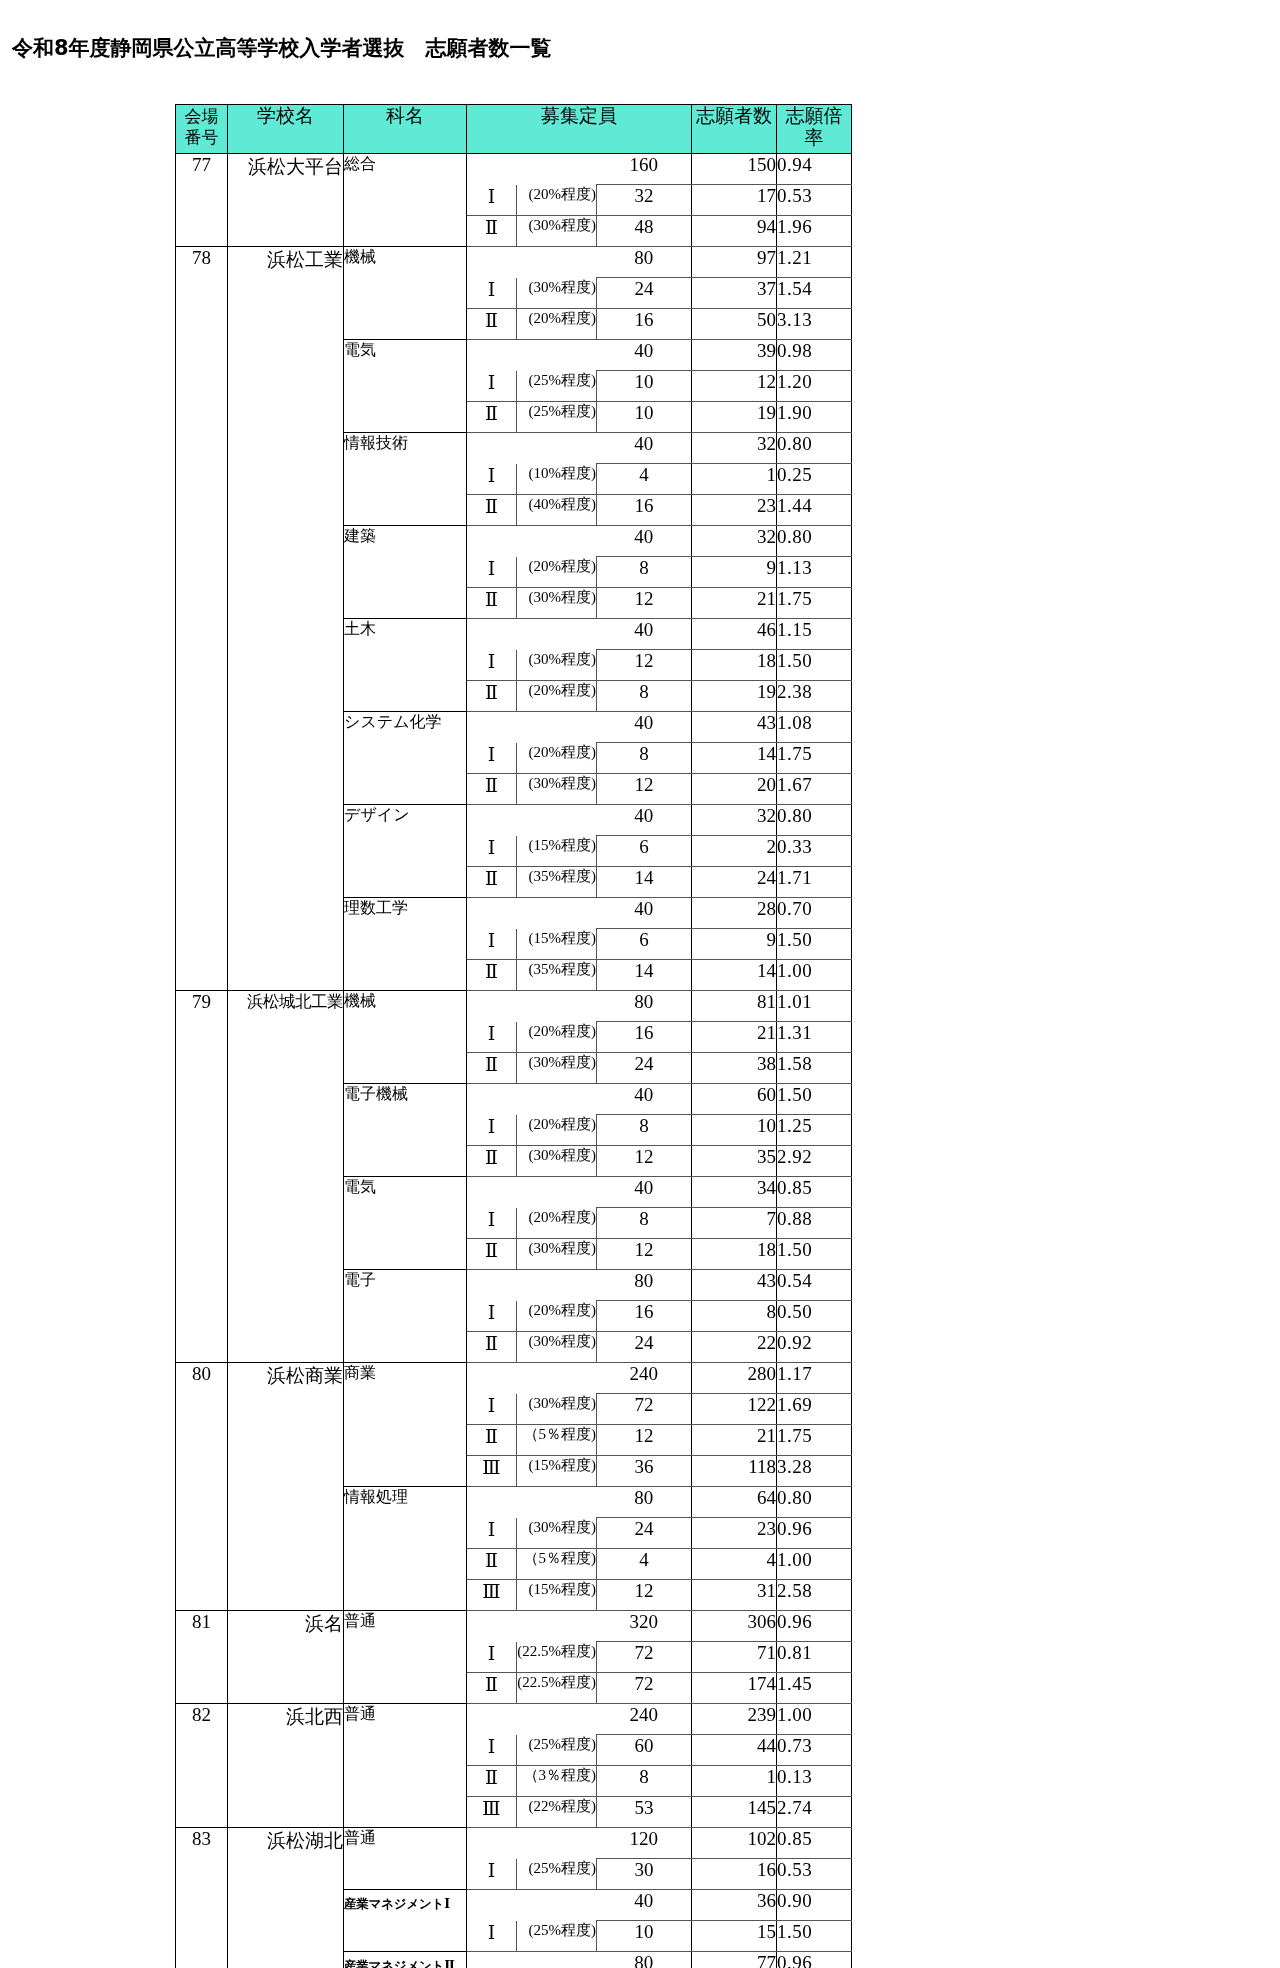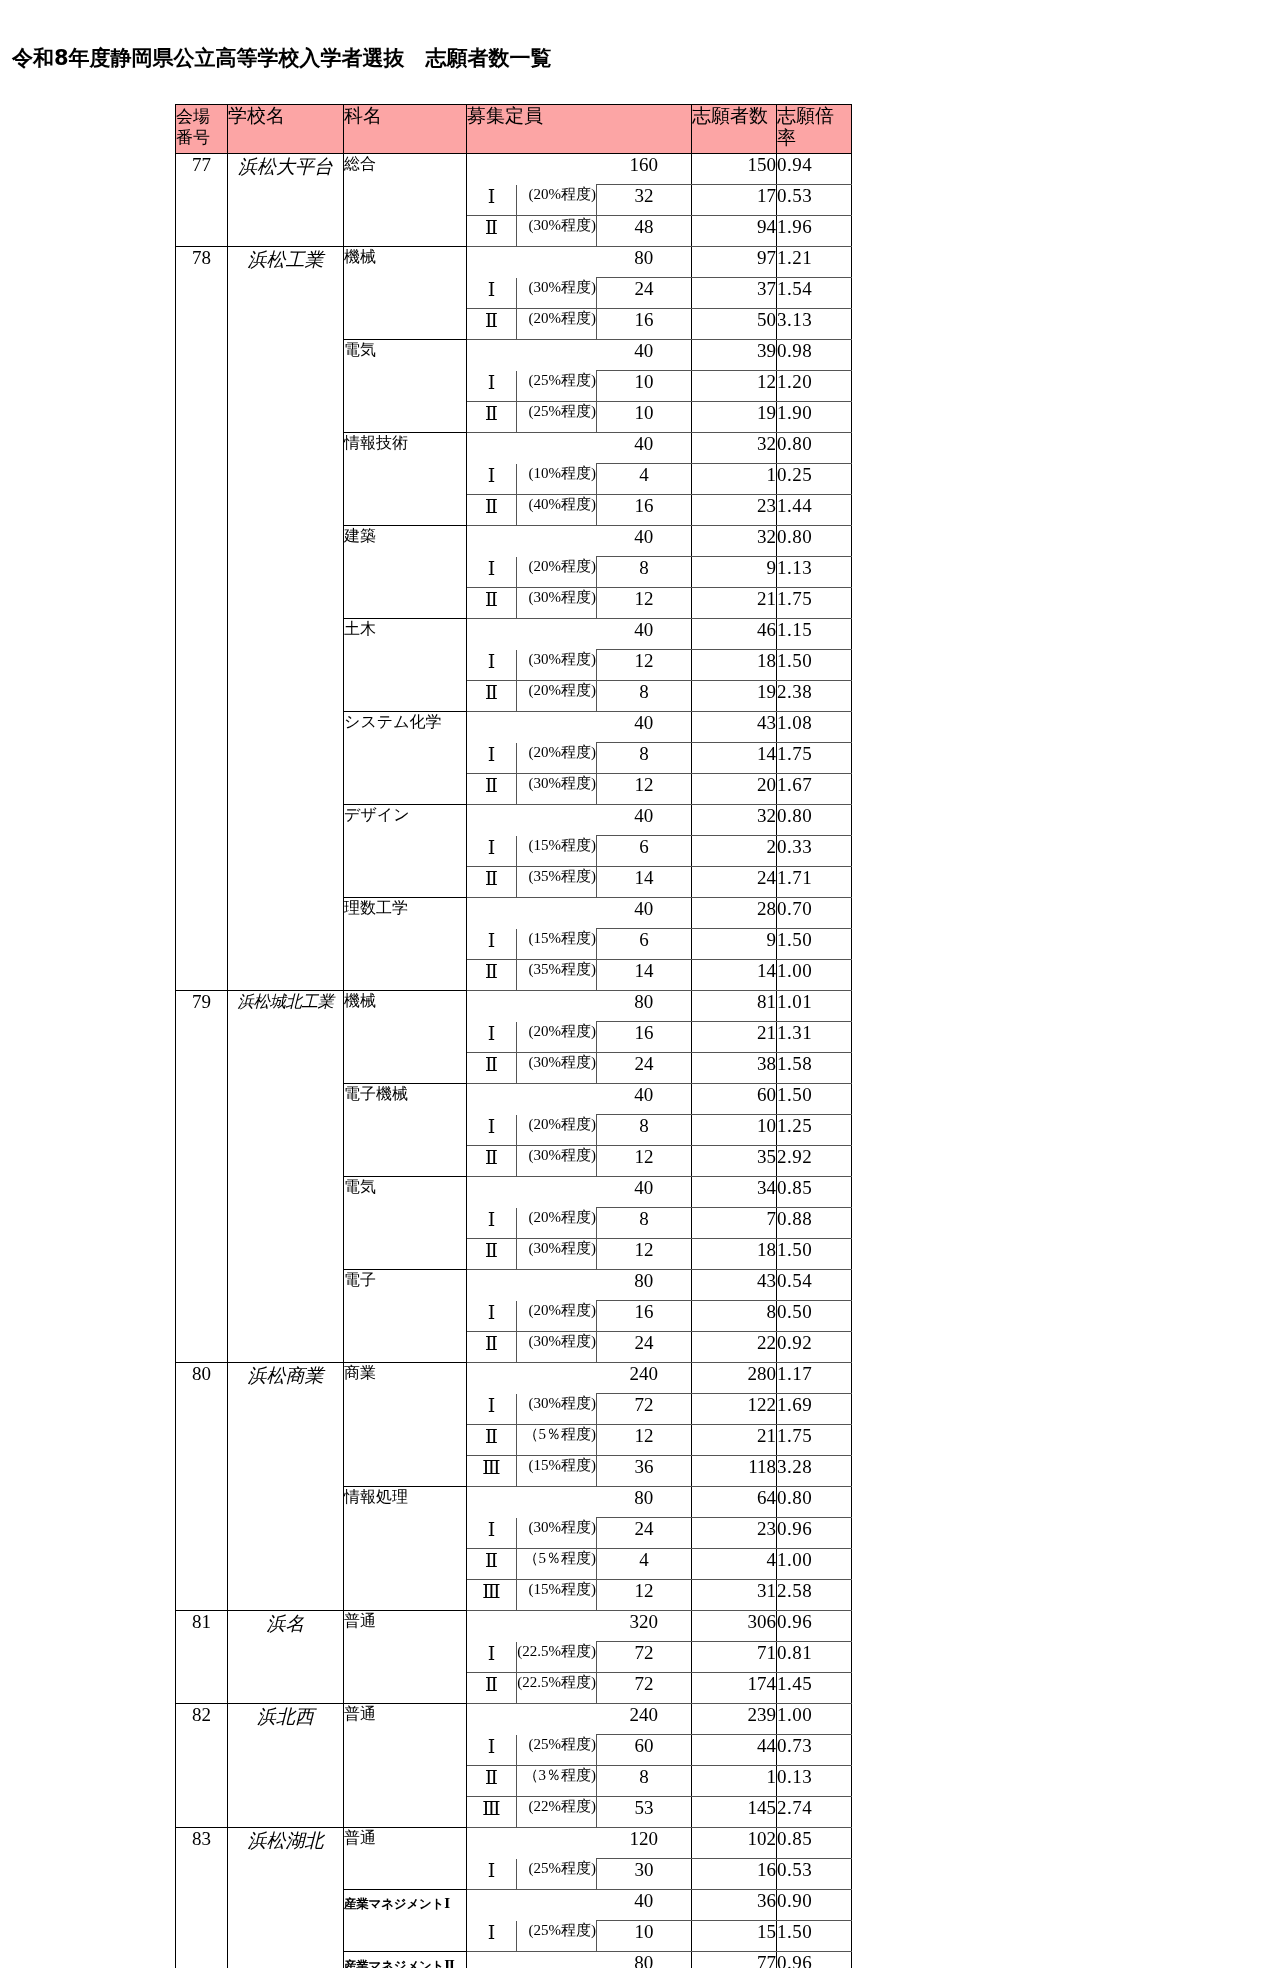--- a/index.html
+++ b/index.html
@@ -12,21 +12,21 @@
     height: 1968px;
     font-family: "Liberation Serif", "DejaVu Serif", serif;
     color: #000000;
     position: relative;
     overflow: hidden;
   }
 
   #page-title {
     position: absolute;
     left: 12px;
-    top: 44px;
+    top: 34px;
     font-family: "DejaVu Sans", "Liberation Sans", sans-serif;
     font-weight: bold;
     font-size: 21px;
     letter-spacing: 0px;
     white-space: nowrap;
   }
 
   #table-wrap {
     position: absolute;
     left: 175px;
@@ -53,48 +53,48 @@
   col.c-school  { width: 116px; }
   col.c-dept    { width: 123px; }
   col.c-roman   { width: 50px; }
   col.c-pct     { width: 80px; }
   col.c-quota   { width: 95px; }
   col.c-apps    { width: 85px; }
   col.c-ratio   { width: 75px; }
 
   
   .hdr td {
-    background: #fca5a5;
+    background: #5eead4;
+    text-align: center;
     border: 1.6px solid #000;
     font-size: 19px;
     height: 46px;
     line-height: 1.15;
     vertical-align: middle;
   }
   .hdr td.venue-h {
     font-size: 17px;
     padding: 1px 0;
     line-height: 1.25;
   }
 
   td.venue {
     text-align: center;
     font-size: 19px;
     border-left: 1.6px solid #000;
     border-right: 1.6px solid #000;
     padding-top: 2px;
   }
   td.school {
-    text-align: center;
+    text-align: right;
     font-size: 19px;
     border-right: 1.6px solid #000;
     padding-left: 3px;
     padding-top: 2px;
     white-space: nowrap;
-    font-style: italic;
   }
   td.school.sq {
     font-size: 16.5px;
     letter-spacing: -0.5px;
     margin-left: 44px;
   }
   td.dept {
     text-align: left;
     font-size: 16px;
     border-right: 1.6px solid #000;

